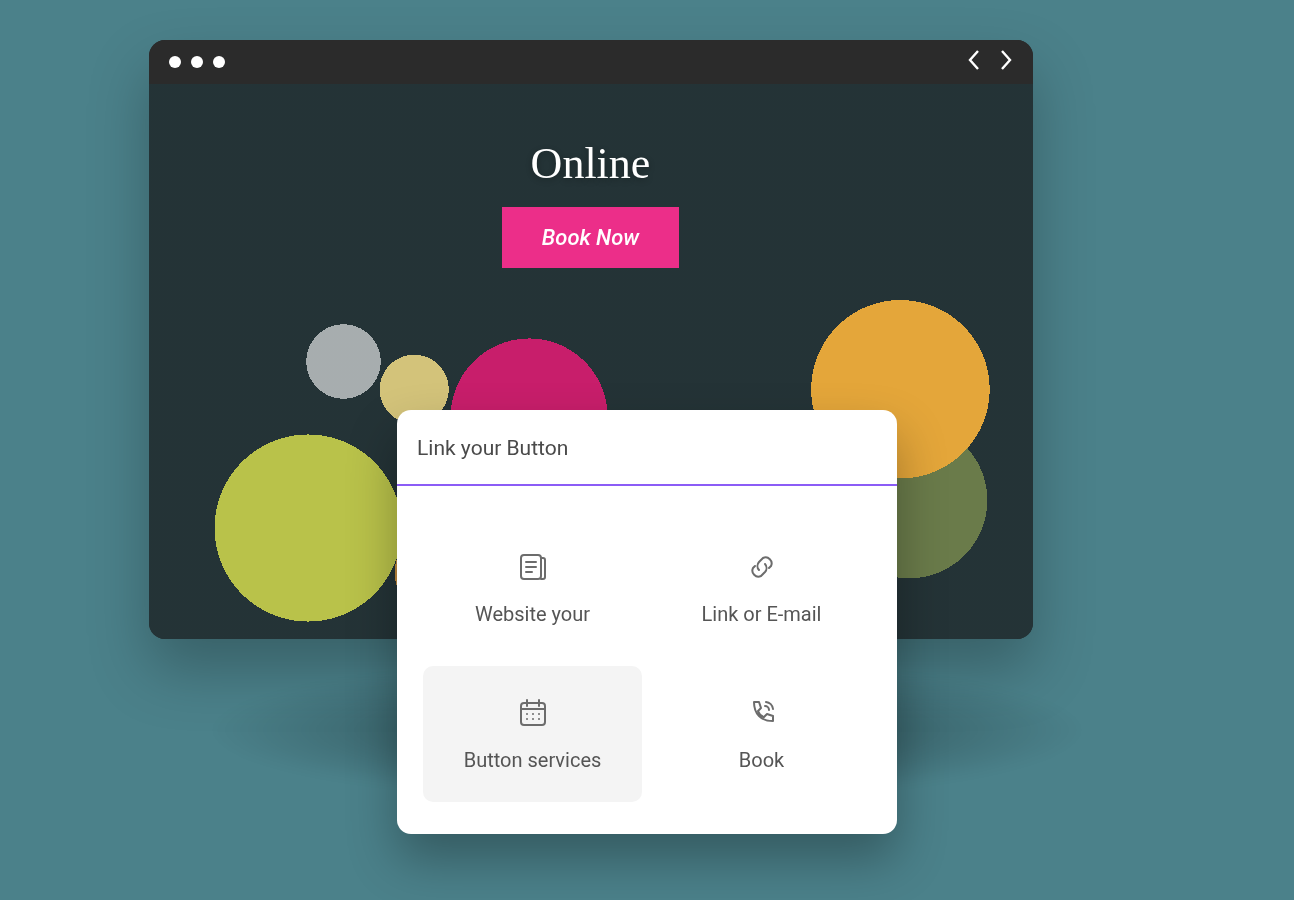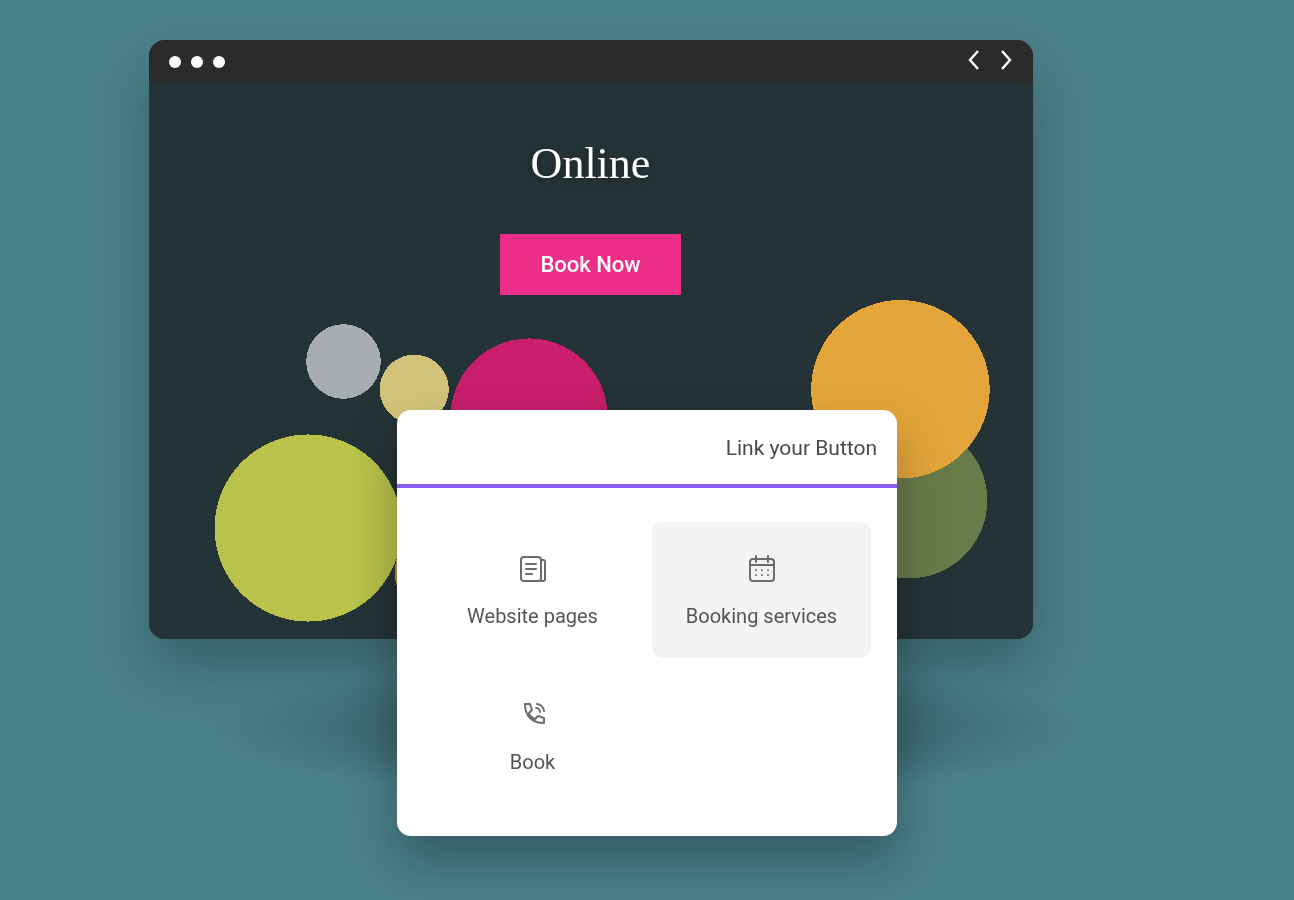--- a/index.html
+++ b/index.html
@@ -82,48 +82,49 @@
   .hero-title {
     color: #fff;
     font-size: 44px;
     text-align: center;
     line-height: 1.15;
     font-weight: 400;
     font-family: Georgia, "Times New Roman", serif;
     text-shadow: 0 2px 6px rgba(0,0,0,0.3);
   }
   .book-btn {
-    margin-top: 44px;
+    margin-top: 17px;
     background: #ec2e89;
     color: #fff;
     border: none;
     padding: 18px 40px;
     font-size: 22px;
     font-weight: 500;
     cursor: pointer;
     font-family: inherit;
+    font-style: italic;
   }
 
   
   .popup {
     position: absolute;
     top: 370px;
     left: 50%;
     transform: translateX(-50%);
     width: 500px;
     background: #fff;
     border-radius: 14px;
     box-shadow: 0 25px 50px rgba(0,0,0,0.3);
     z-index: 10;
     overflow: hidden;
   }
   .popup-header {
-    text-align: right;
+    text-align: left;
     padding: 26px 20px 24px;
-    border-bottom: 4px solid #8b5cf6;
+    border-bottom: 2px solid #8b5cf6;
     color: #4a4a4a;
     font-size: 21px;
     font-weight: 400;
   }
   .popup-grid {
     display: grid;
     grid-template-columns: 1fr 1fr;
     gap: 10px;
     padding: 34px 26px 32px;
   }
@@ -202,40 +203,49 @@
       <div class="opt">
         <span class="ic">
           <svg viewBox="0 0 34 34" stroke-linecap="round" stroke-linejoin="round">
             <rect x="5" y="5" width="20" height="24" rx="3"></rect>
             <path d="M25 8 h2 a2 2 0 0 1 2 2 v17 a2 2 0 0 1 -2 2 h-2"></path>
             <line x1="10" y1="12" x2="20" y2="12"></line>
             <line x1="10" y1="17" x2="20" y2="17"></line>
             <line x1="10" y1="22" x2="16" y2="22"></line>
           </svg>
         </span>
-        <span class="opt-label">Website pages</span>
-      </div>
-
+        <span class="opt-label">Website your</span>
+      </div>
+
+      <div class="opt">
+        <span class="ic">
+          <svg viewBox="0 0 34 34" stroke-linecap="round" stroke-linejoin="round">
+            <path d="M14 20 a6 6 0 0 1 0 -8 l4 -4 a6 6 0 0 1 8 8 l-2 2"></path>
+            <path d="M20 14 a6 6 0 0 1 0 8 l-4 4 a6 6 0 0 1 -8 -8 l2 -2"></path>
+          </svg>
+        </span>
+        <span class="opt-label">Link or E-mail</span>
+      </div>
 
       <div class="opt selected">
         <span class="ic">
           <svg viewBox="0 0 34 34" stroke-linecap="round" stroke-linejoin="round">
             <rect x="5" y="7" width="24" height="22" rx="3"></rect>
             <line x1="5" y1="13" x2="29" y2="13"></line>
             <line x1="11" y1="4" x2="11" y2="10"></line>
             <line x1="23" y1="4" x2="23" y2="10"></line>
             <line x1="11" y1="18" x2="11" y2="18"></line>
             <line x1="17" y1="18" x2="17" y2="18"></line>
             <line x1="23" y1="18" x2="23" y2="18"></line>
             <line x1="11" y1="23" x2="11" y2="23"></line>
             <line x1="17" y1="23" x2="17" y2="23"></line>
             <line x1="23" y1="23" x2="23" y2="23"></line>
           </svg>
         </span>
-        <span class="opt-label">Booking services</span>
+        <span class="opt-label">Button services</span>
       </div>
 
       <div class="opt">
         <span class="ic">
           <svg viewBox="0 0 34 34" stroke-linecap="round" stroke-linejoin="round">
             <path d="M9 6 c0 12 7 19 19 19 l0 -5 -6 -2 -3 3 c-3 -1 -5 -3 -6 -6 l3 -3 -2 -6 z"></path>
             <path d="M21 6 a8 8 0 0 1 7 7"></path>
             <path d="M20 10 a4 4 0 0 1 4 4"></path>
           </svg>
         </span>

